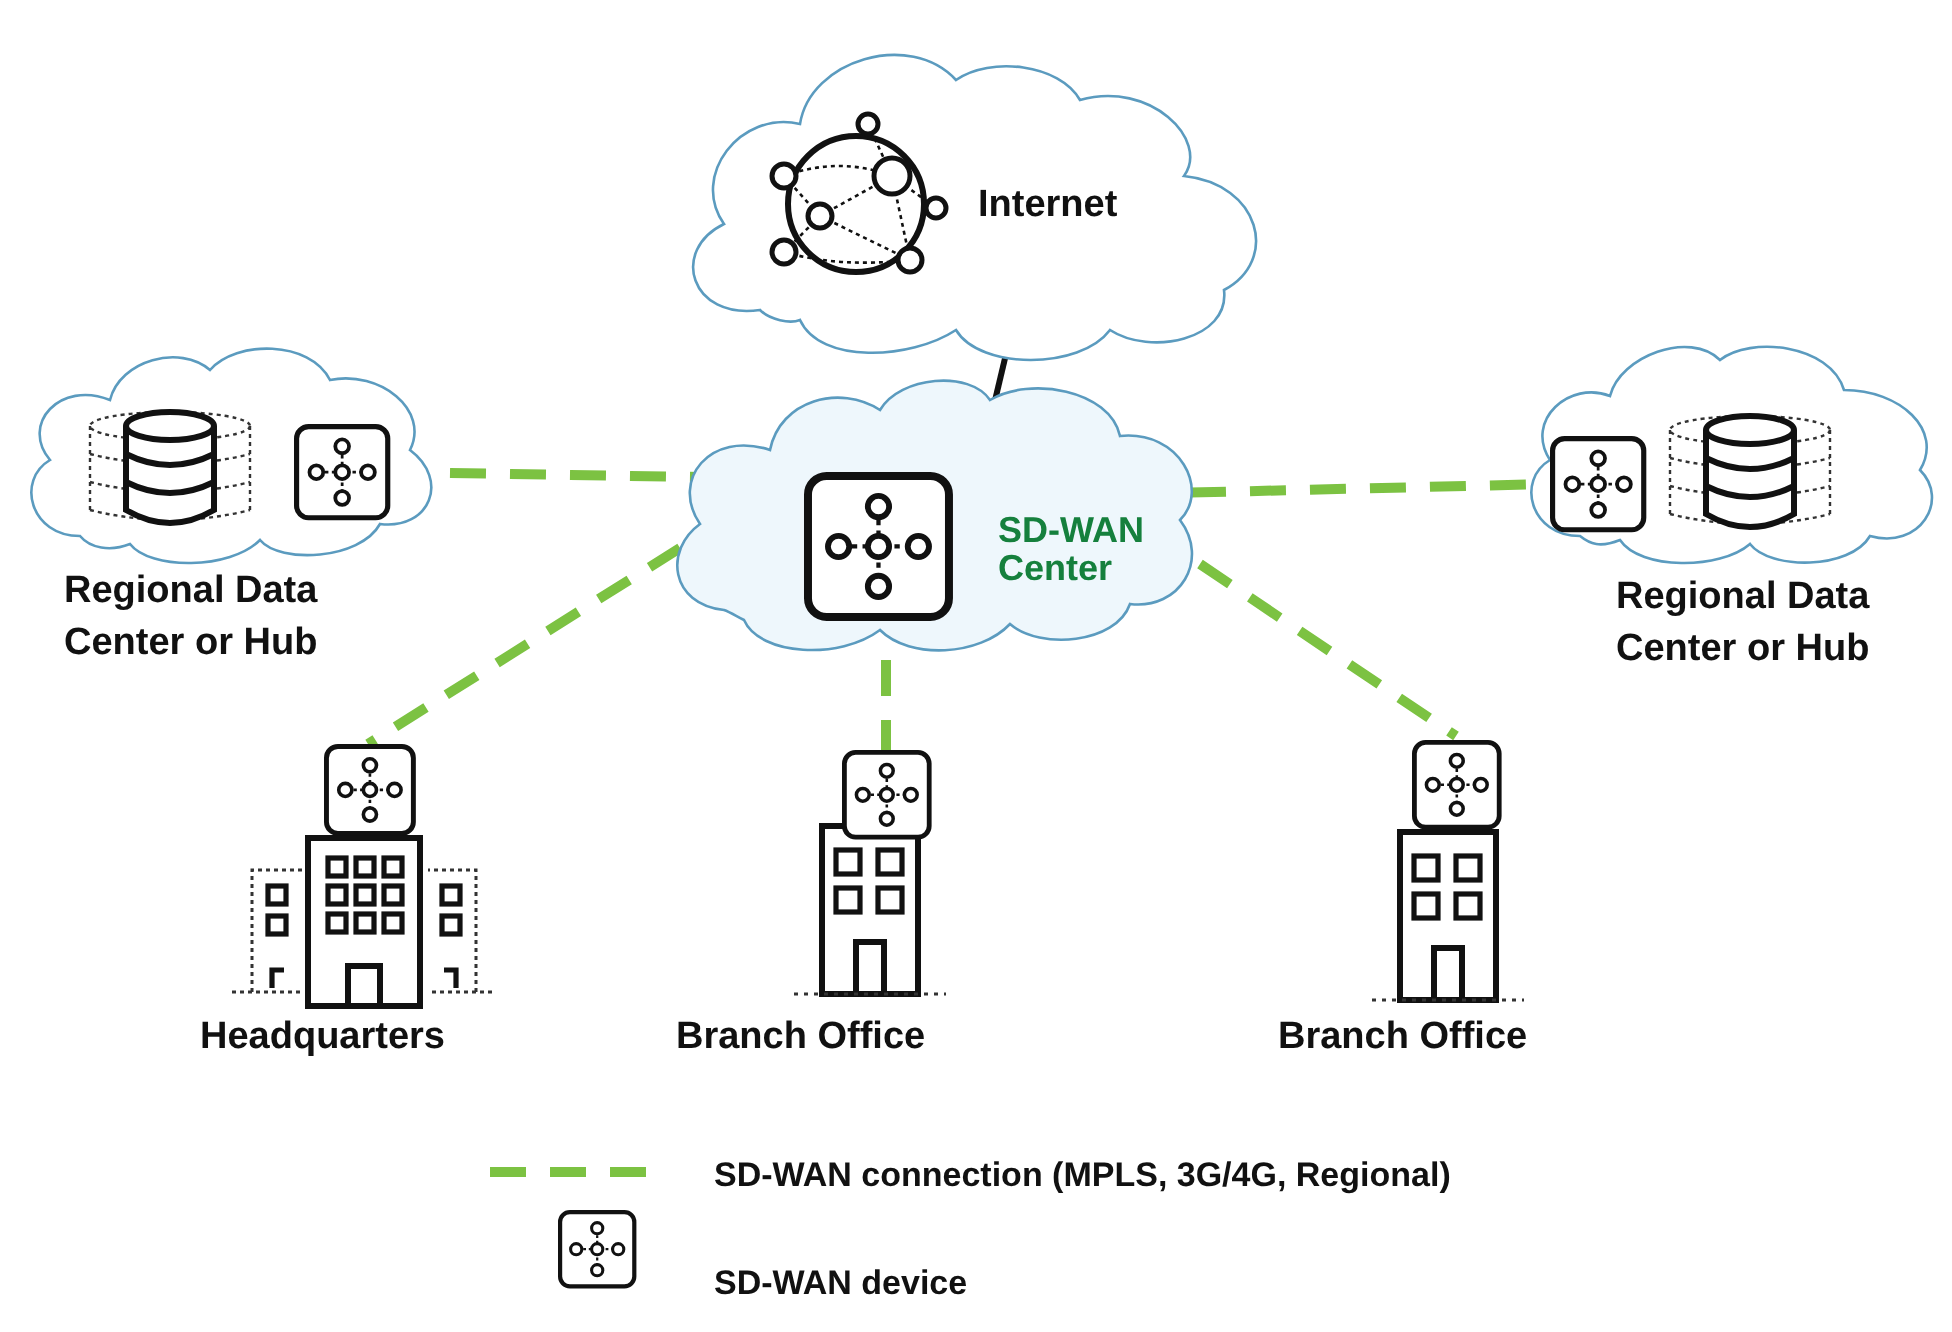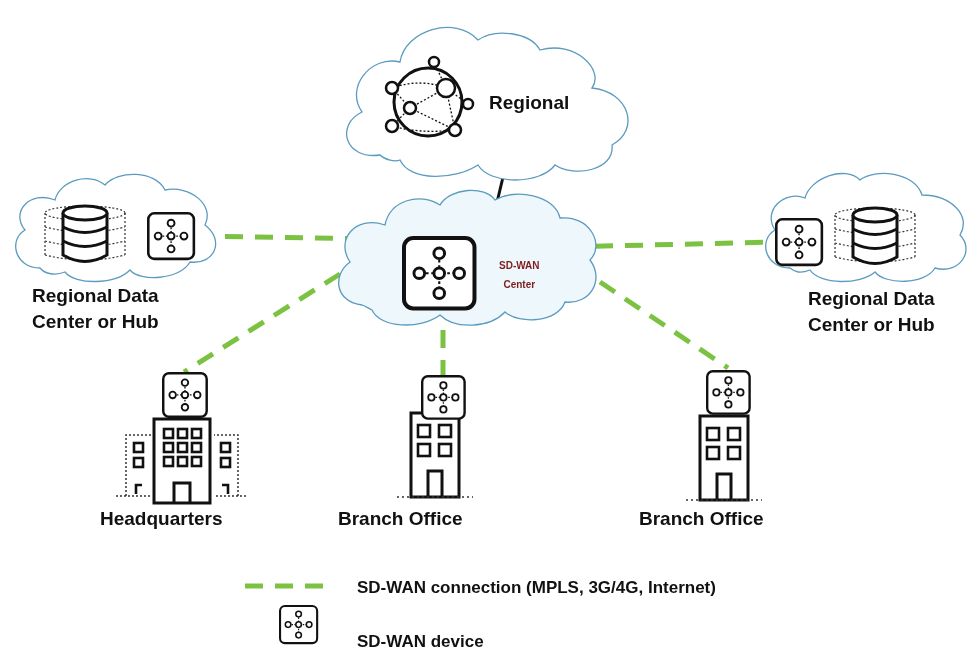--- a/index.html
+++ b/index.html
@@ -3,21 +3,21 @@
   <meta charset="utf-8">
   <style>
     html, body { margin: 0; padding: 0; background: #ffffff; }
     body { width: 976px; height: 666px; position: relative; overflow: hidden;
            font-family: "Liberation Sans", sans-serif; }
     svg#diagram { position: absolute; left: 0; top: 0; }
     .lbl { position: absolute; font-weight: bold; color: #111111;
            font-family: "Liberation Sans", sans-serif; white-space: nowrap; }
     .lbl-big { font-size: 19px; line-height: 26px; }
     .lbl-center { text-align: left; }
-    .fabric { color: #7f1d1d; font-size: 10px; line-height: 19px; text-align: center; }
+    .fabric { color: #15803d; font-size: 18px; line-height: 19px; }
     .legend { font-size: 17px; }
   </style>
 </head>
 <body>
 
 <svg id="diagram" width="976" height="666" viewBox="0 0 976 666">
   <defs>
 
     <g id="dev">
       <rect x="1.5" y="1.5" width="53" height="53" rx="7" ry="7" fill="#ffffff" stroke="#111" stroke-width="3"></rect>
@@ -150,35 +150,35 @@
   <use href="#branch" x="397" y="413"></use>
   <use href="#dev" x="0" y="0" transform="translate(421 375) scale(0.8)"></use>
 
   <use href="#branch" x="686" y="416"></use>
   <use href="#dev" x="0" y="0" transform="translate(706 370) scale(0.8)"></use>
 
   <line x1="245" y1="586" x2="332" y2="586" stroke="#7cc242" stroke-width="5" stroke-dasharray="18,12"></line>
   <use href="#dev" x="0" y="0" transform="translate(279 605) scale(0.7)"></use>
 </svg>
 
-<div class="lbl lbl-big" style="left:489px; top:90px;">Regional</div>
+<div class="lbl lbl-big" style="left:489px; top:90px;">Internet</div>
 
 <div class="lbl fabric" style="left:499px; top:256px;">
   <div>SD-WAN</div>
   <div>Center</div>
 </div>
 
 <div class="lbl lbl-big" style="left:32px; top:283px;">
   <div>Regional Data</div>
   <div>Center or Hub</div>
 </div>
 
 <div class="lbl lbl-big" style="left:808px; top:286px;">
   <div>Regional Data</div>
   <div>Center or Hub</div>
 </div>
 
 <div class="lbl lbl-big lbl-center" style="left:100px; top:506px; width:180px;">Headquarters</div>
 <div class="lbl lbl-big lbl-center" style="left:338px; top:506px; width:180px;">Branch Office</div>
 <div class="lbl lbl-big lbl-center" style="left:639px; top:506px; width:180px;">Branch Office</div>
 
-<div class="lbl legend" style="left:357px; top:578px;">SD-WAN connection (MPLS, 3G/4G, Internet)</div>
+<div class="lbl legend" style="left:357px; top:578px;">SD-WAN connection (MPLS, 3G/4G, Regional)</div>
 <div class="lbl legend" style="left:357px; top:632px;">SD-WAN device</div>
 
 </body></html>

